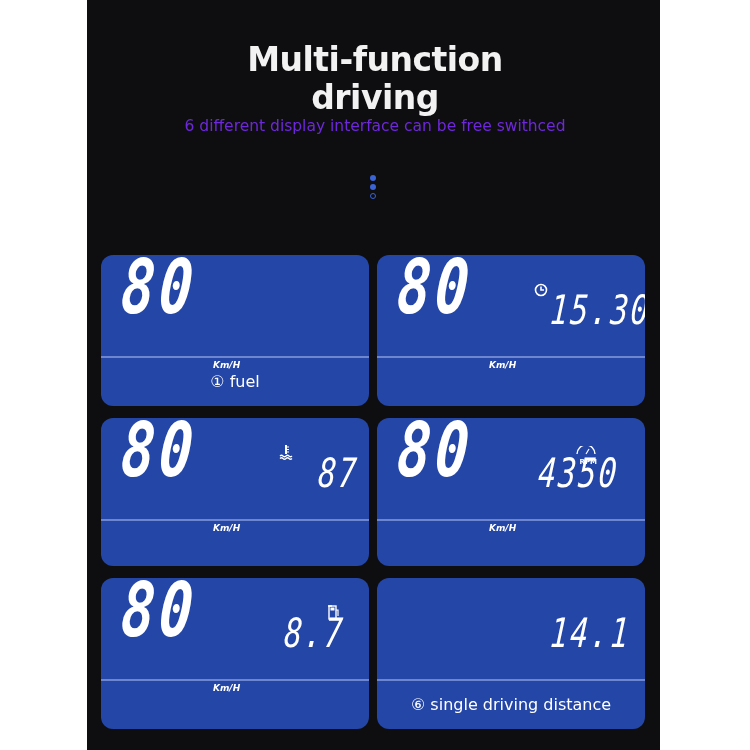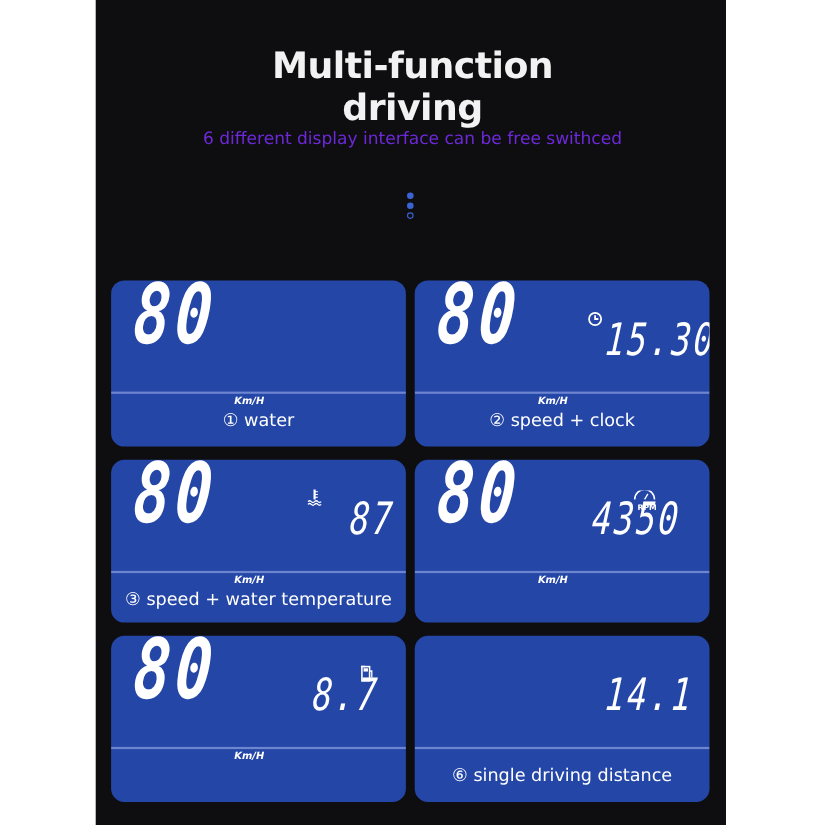--- a/index.html
+++ b/index.html
@@ -33,51 +33,49 @@
 <div class="dot" style="top:175px"></div>
 <div class="dot" style="top:184px"></div>
 <div class="dot ring" style="top:193px"></div>
 
 <div class="panel" style="left:101px; top:255px; height:151px;">
   <div class="top">
     <div class="seg speed">80</div>
     <div class="unit">Km/H</div>
   </div>
   <div class="divider"></div>
-  <div class="caption">① water</div>
+  <div class="caption">① fuel</div>
 </div>
 
 <div class="panel" style="left:377px; top:255px; height:151px;">
   <div class="top">
     <div class="seg speed">80</div>
     <div class="unit">Km/H</div>
     <svg class="icon" style="left:157px; top:28px;" width="14" height="14" viewBox="0 0 14 14">
       <circle cx="7" cy="7" r="5.5" fill="none" stroke="#fff" stroke-width="1.6"></circle>
       <path d="M7 3.5 V7 H10" fill="none" stroke="#fff" stroke-width="1.6"></path>
     </svg>
     <div class="seg aux" style="left:172px; top:46px;">15.30</div>
   </div>
   <div class="divider"></div>
-  <div class="caption">② speed + clock</div>
 </div>
 
 <div class="panel" style="left:101px; top:418px; height:148px;">
   <div class="top">
     <div class="seg speed">80</div>
     <div class="unit">Km/H</div>
     <svg class="icon" style="left:177px; top:26px;" width="16" height="16" viewBox="0 0 16 16">
       <path d="M8 1 V10" stroke="#fff" stroke-width="2"></path>
       <path d="M8 3 H11 M8 5.5 H11 M8 8 H11" stroke="#fff" stroke-width="1"></path>
       <path d="M2 12 q1.5 -1.5 3 0 t3 0 t3 0 t3 0" fill="none" stroke="#fff" stroke-width="1.2"></path>
       <path d="M2 14.5 q1.5 -1.5 3 0 t3 0 t3 0 t3 0" fill="none" stroke="#fff" stroke-width="1.2"></path>
     </svg>
     <div class="seg aux" style="left:216px; top:46px;">87</div>
   </div>
   <div class="divider"></div>
-  <div class="caption">③ speed + water temperature</div>
 </div>
 
 <div class="panel" style="left:377px; top:418px; height:148px;">
   <div class="top">
     <div class="seg speed">80</div>
     <div class="unit">Km/H</div>
     <div class="icon" style="left:198px; top:22px; width:22px; text-align:right;">
       <svg width="22" height="9" viewBox="0 0 22 9">
           <path d="M2 8 A9 9 0 0 1 20 8" fill="none" stroke="#fff" stroke-width="1.4"></path>
           <path d="M11 8 L14 3" stroke="#fff" stroke-width="1.2"></path>

